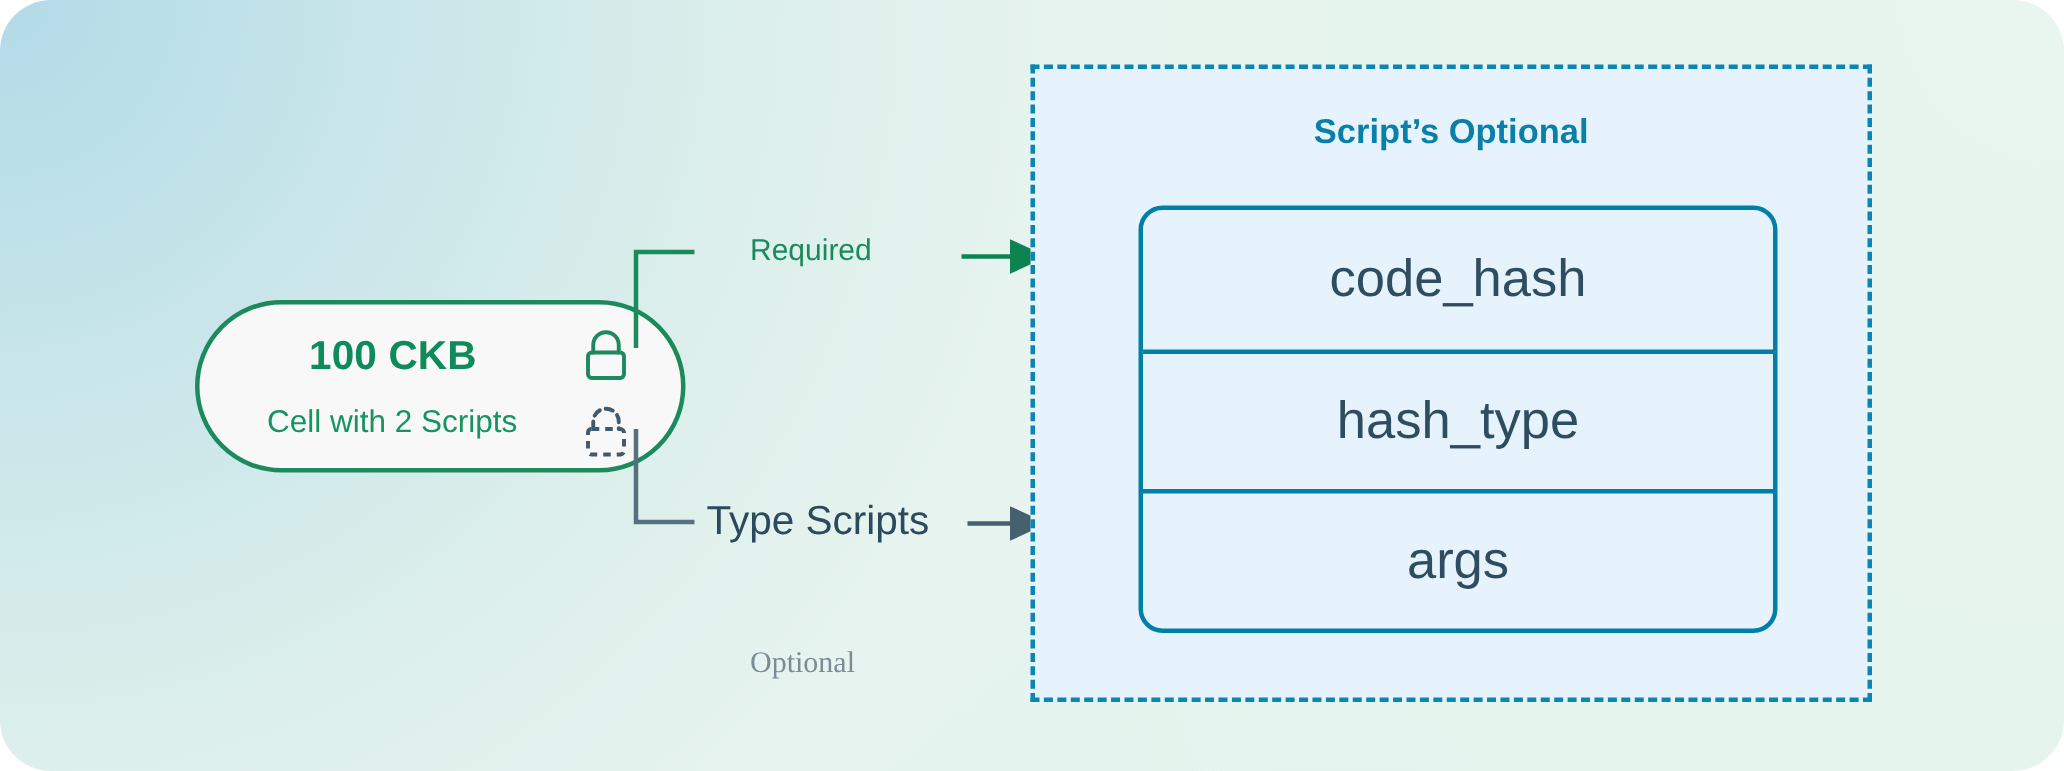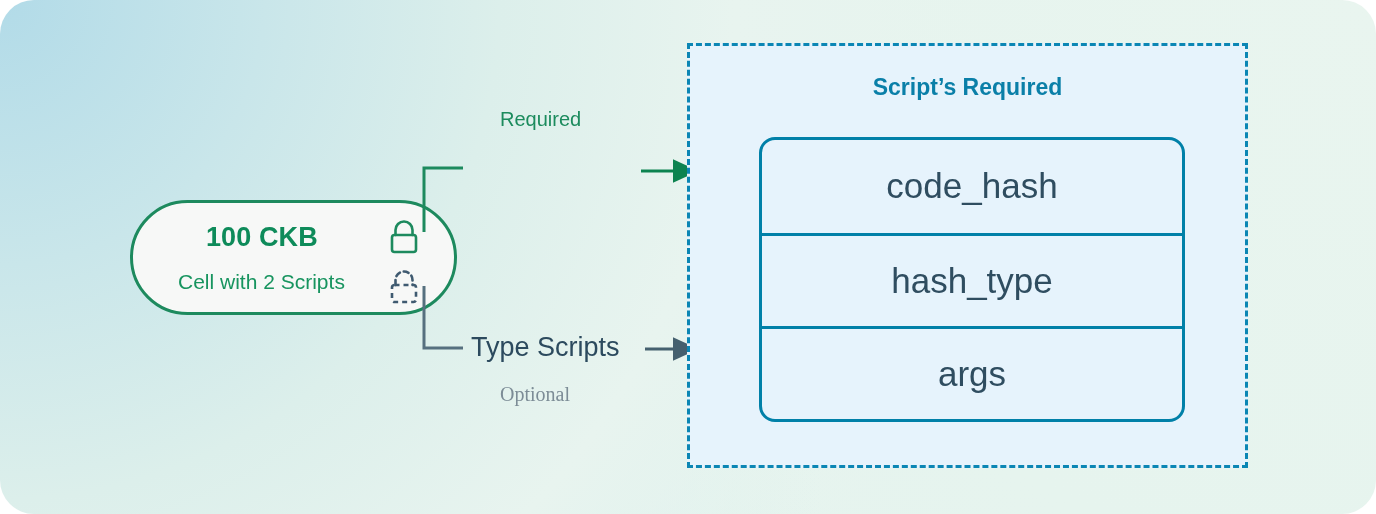--- a/index.html
+++ b/index.html
@@ -76,20 +76,21 @@
     color: #2c4a5e;
     white-space: nowrap;
   }
   .lock-label  { left: 471px; top: 154px; }
   .type-label  { left: 471px; top: 332px; }
 
   .note {
     position: absolute;
     font-size: 20px;
     white-space: nowrap;
+    margin-top: 48px;
   }
   .note-required { left: 500px; top: 108px; color: #1b8b5d; }
   .note-optional { left: 500px; top: 383px; color: #7c8c96; font-family: Liberation Serif, serif; }
 
   
   .panel {
     position: absolute;
     left: 687px;
     top: 43px;
     width: 561px;
@@ -172,21 +173,21 @@
 
     <path d="M645,349 L694,349" fill="none" stroke="#45606f" stroke-width="3" marker-end="url(#arrowSlate)"></path>
   </svg>
 
   <div class="note note-required">Required</div>
 
   <div class="script-label type-label">Type Scripts</div>
   <div class="note note-optional">Optional</div>
 
   <div class="panel">
-    <div class="panel-title">Script’s Required</div>
+    <div class="panel-title">Script’s Optional</div>
 
     <div class="struct">
       <div class="struct-row">code_hash</div>
       <div class="struct-row">hash_type</div>
       <div class="struct-row">args</div>
     </div>
   </div>
 
 </div>
 

